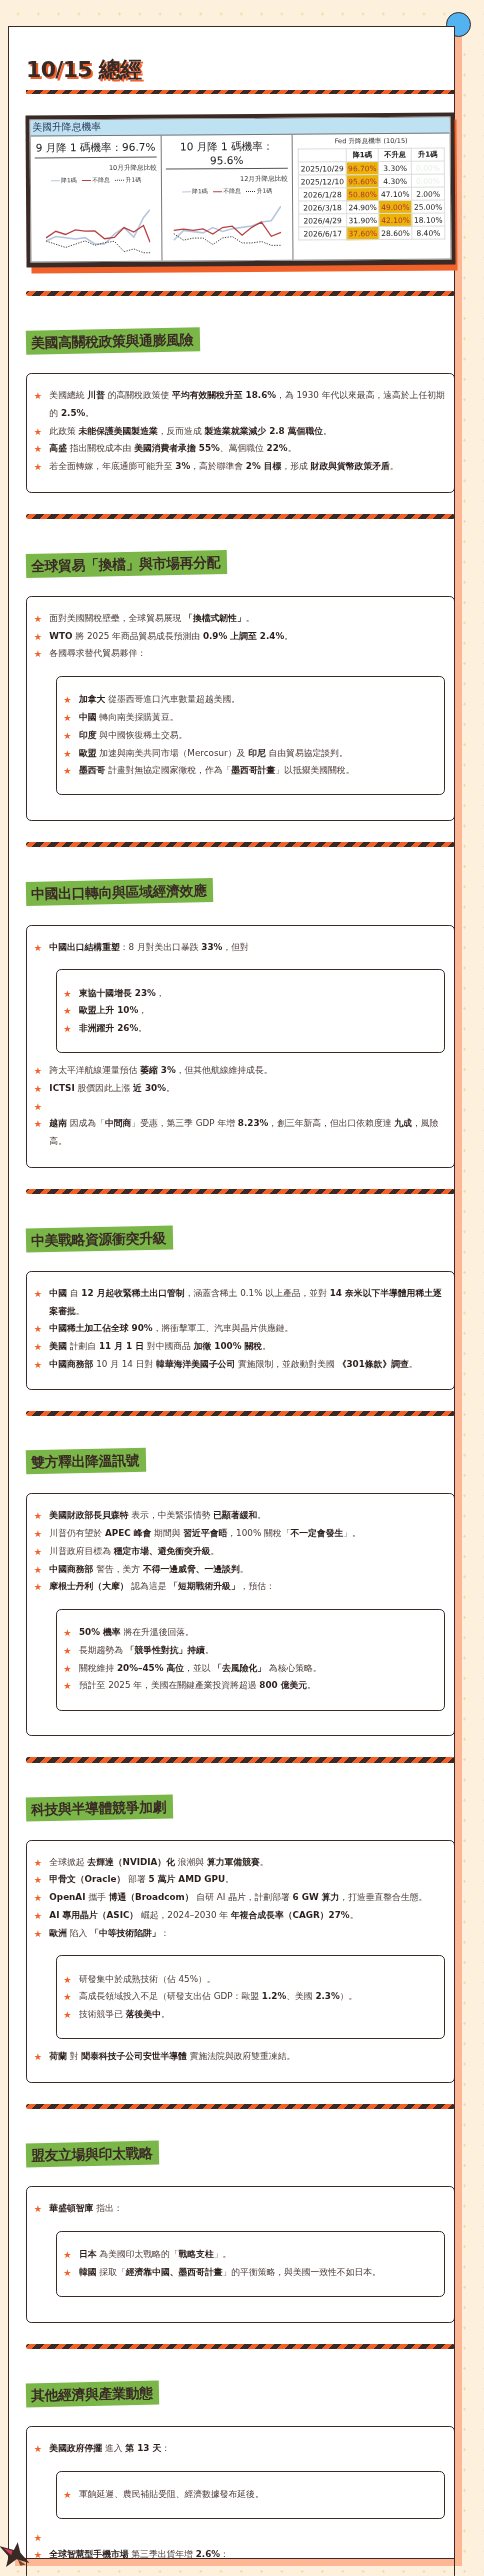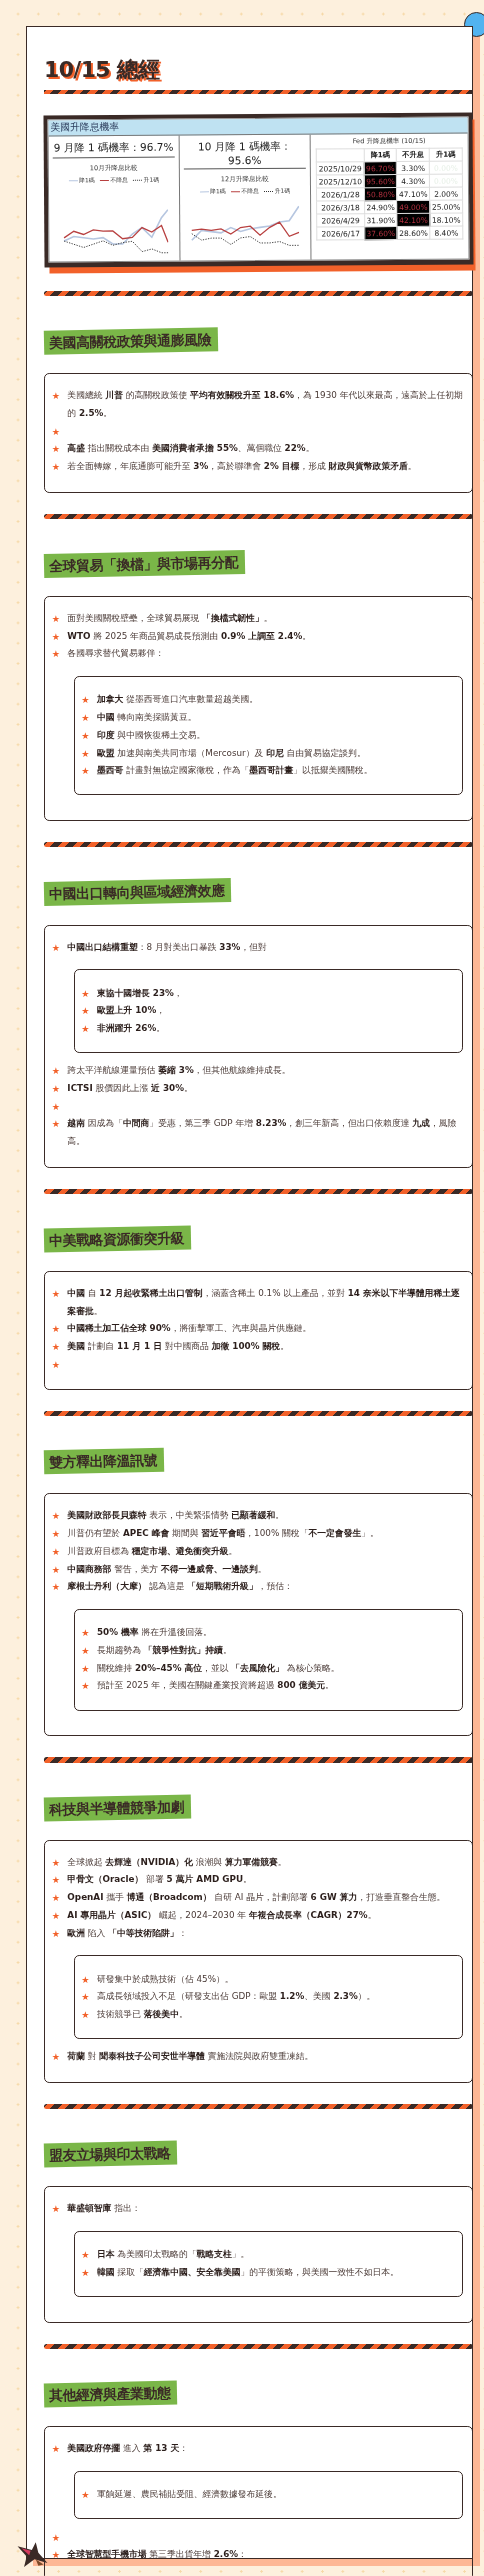--- a/index.html
+++ b/index.html
@@ -8,21 +8,21 @@
     background-color: #fdf0dd;
     background-image: radial-gradient(circle, #f6d9a8 1px, transparent 1.3px);
     background-size: 20.3px 20.3px;
     background-position: 7.9px 3.9px;
     font-family: "DejaVu Sans", "Liberation Sans", sans-serif;
     color: #3a2a26;
     position: relative;
     height: 2576px;
     overflow: hidden;
   }
-  .page-wrap { position: absolute; left: 26px; top: 26px; width: 447px; height: 2533px; }
+  .page-wrap { position: absolute; left: 8px; top: 26px; width: 447px; height: 2533px; }
   .card-shadow {
     position: absolute; left: 6.6px; top: 6.6px; width: 447px; height: 2533px;
     background: #fdb795;
   }
   .card {
     position: absolute; left: 0; top: 0; width: 447px; height: 2533px;
     background: #ffffff; border: 1.3px solid #3a2a26;
     padding: 0 7.9px;
   }
   .blue-circle {
@@ -51,33 +51,33 @@
   .fed-shadow { position: absolute; left: 5.2px; top: 6.6px; right: -2.6px; bottom: -5.2px; background: #f2612a; transform: rotate(-0.4deg); }
   .fed-frame {
     position: absolute; left: 0; top: 0; right: 0; bottom: 0;
     background: #3a2a26; transform: rotate(-0.4deg); padding: 3.9px 3.9px 5.2px 3.9px;
   }
   .fed-inner { background: #fff; width: 100%; height: 100%; border: 0.7px solid #888; display: flex; flex-direction: column; }
   .fed-header { background: #bfe2f2; height: 15.7px; border-bottom: 0.7px solid #777; font-size: 9.8px; padding: 1.3px 2px; color: #2a3a5a; }
   .fed-body { flex: 1; display: flex; }
   .fed-panel { width: 131px; border-right: 0.7px solid #777; padding: 2.6px 3.9px; position: relative; }
   .fed-panel .ptitle { font-size: 10.5px; text-align: center; padding: 2.6px 0 2.6px; border-bottom: 0.7px solid #555; color: #222; }
-  .fed-panel .pchart-title { font-size: 6.6px; text-align: center; margin-top: 5.2px; color: #333; }
+  .fed-panel .pchart-title { font-size: 6.6px; text-align: right; margin-top: 5.2px; color: #333; }
   .fed-panel .plegend { font-size: 5.9px; text-align: center; margin-top: 3.9px; color: #333; display:flex; justify-content:center; gap:5.2px; }
   .lg { display: inline-flex; align-items: center; gap: 1.3px; }
   .lg i { display: inline-block; width: 9.2px; height: 0; border-top: 1.3px solid #b6c6e0; }
   .lg i.red { border-top-color: #b84040; }
   .lg i.dot { border-top: 1.3px dotted #333; }
   .fed-panel svg { position: absolute; left: 7.9px; bottom: 3.9px; }
   .fed-table-wrap { flex: 1; padding: 2.6px 5.2px; }
   table.fed { border-collapse: collapse; width: 100%; font-size: 7.5px; color: #222; }
   table.fed caption { font-size: 6.6px; color: #333; padding: 1.3px 0 2px; }
   table.fed th, table.fed td { border: 0.7px solid #ddd; height: 13px; text-align: center; padding: 0 1.3px; }
   table.fed th { font-weight: 700; font-size: 7.2px; }
-  table.fed td.hl { background: #000000; color: #b0303f; }
+  table.fed td.hl { background: #eab308; color: #b0303f; }
   table.fed td.faint { color: #e6efe6; }
   
   .gap-after-fed { height: 25px; }
   .section-gap { height: 33px; }
   .sec-head {
     display: inline-block; margin-left: 9.2px; background: #7ab648;
     padding: 3.9px 6.6px 2.6px 5.2px; transform: rotate(-1.2deg);
     font-weight: 700; font-size: 13.8px; color: #3a2a26; letter-spacing: -0.3px;
   }
   .box {
@@ -218,20 +218,21 @@
     <div id="sections"><div class="section-gap"></div><h2 class="sec-head">美國高關稅政策與通膨風險</h2><div class="box">
           <div>
             <div class="item">
               <span class="star">★</span>
               <span><span>美國總統 </span><b>川普</b><span> 的高關稅政策使 </span><b>平均有效關稅升至 18.6%</b><span>，為 1930 年代以來最高，遠高於上任初期的 </span><b>2.5%</b><span>。</span></span>
             </div>
           </div>
           <div>
             <div class="item">
               <span class="star">★</span>
+              <span><span>此政策 </span><b>未能保護美國製造業</b><span>，反而造成 </span><b>製造業就業減少 2.8 萬個職位</b><span>。</span></span>
             </div>
           </div>
           <div>
             <div class="item">
               <span class="star">★</span>
               <span><b>高盛</b><span> 指出關稅成本由 </span><b>美國消費者承擔 55%</b><span>、萬個職位 </span><b>22%</b><span>。</span></span>
             </div>
           </div>
           <div>
             <div class="item">
@@ -355,20 +356,21 @@
           </div>
           <div>
             <div class="item">
               <span class="star">★</span>
               <span><b>美國</b><span> 計劃自 </span><b>11 月 1 日</b><span> 對中國商品 </span><b>加徵 100% 關稅</b><span>。</span></span>
             </div>
           </div>
           <div>
             <div class="item">
               <span class="star">★</span>
+              <span><b>中國商務部</b><span> 10 月 14 日對 </span><b>韓華海洋美國子公司</b><span> 實施限制，並啟動對美國 </span><b>《301條款》調查</b><span>。</span></span>
             </div>
           </div>
         </div><div class="stripe sec"></div><div class="section-gap"></div><h2 class="sec-head">雙方釋出降溫訊號</h2><div class="box">
           <div>
             <div class="item">
               <span class="star">★</span>
               <span><b>美國財政部長貝森特</b><span> 表示，中美緊張情勢 </span><b>已顯著緩和</b><span>。</span></span>
             </div>
           </div>
           <div>
@@ -487,21 +489,21 @@
             <div class="subbox">
               <div>
                 <div class="item">
                   <span class="star">★</span>
                   <span><b>日本</b><span> 為美國印太戰略的「</span><b>戰略支柱</b><span>」。</span></span>
                 </div>
               </div>
               <div>
                 <div class="item">
                   <span class="star">★</span>
-                  <span><b>韓國</b><span> 採取「</span><b>經濟靠中國、安全靠美國</b><span>」的平衡策略，與美國一致性不如日本。</span></span>
+                  <span><b>韓國</b><span> 採取「</span><b>經濟靠中國、墨西哥計畫</b><span>」的平衡策略，與美國一致性不如日本。</span></span>
                 </div>
               </div>
             </div>
           </div>
         </div><div class="stripe sec"></div><div class="section-gap"></div><h2 class="sec-head">其他經濟與產業動態</h2><div class="box">
           <div>
             <div class="item">
               <span class="star">★</span>
               <span><b>美國政府停擺</b><span> 進入 </span><b>第 13 天</b><span>：</span></span>
             </div>

